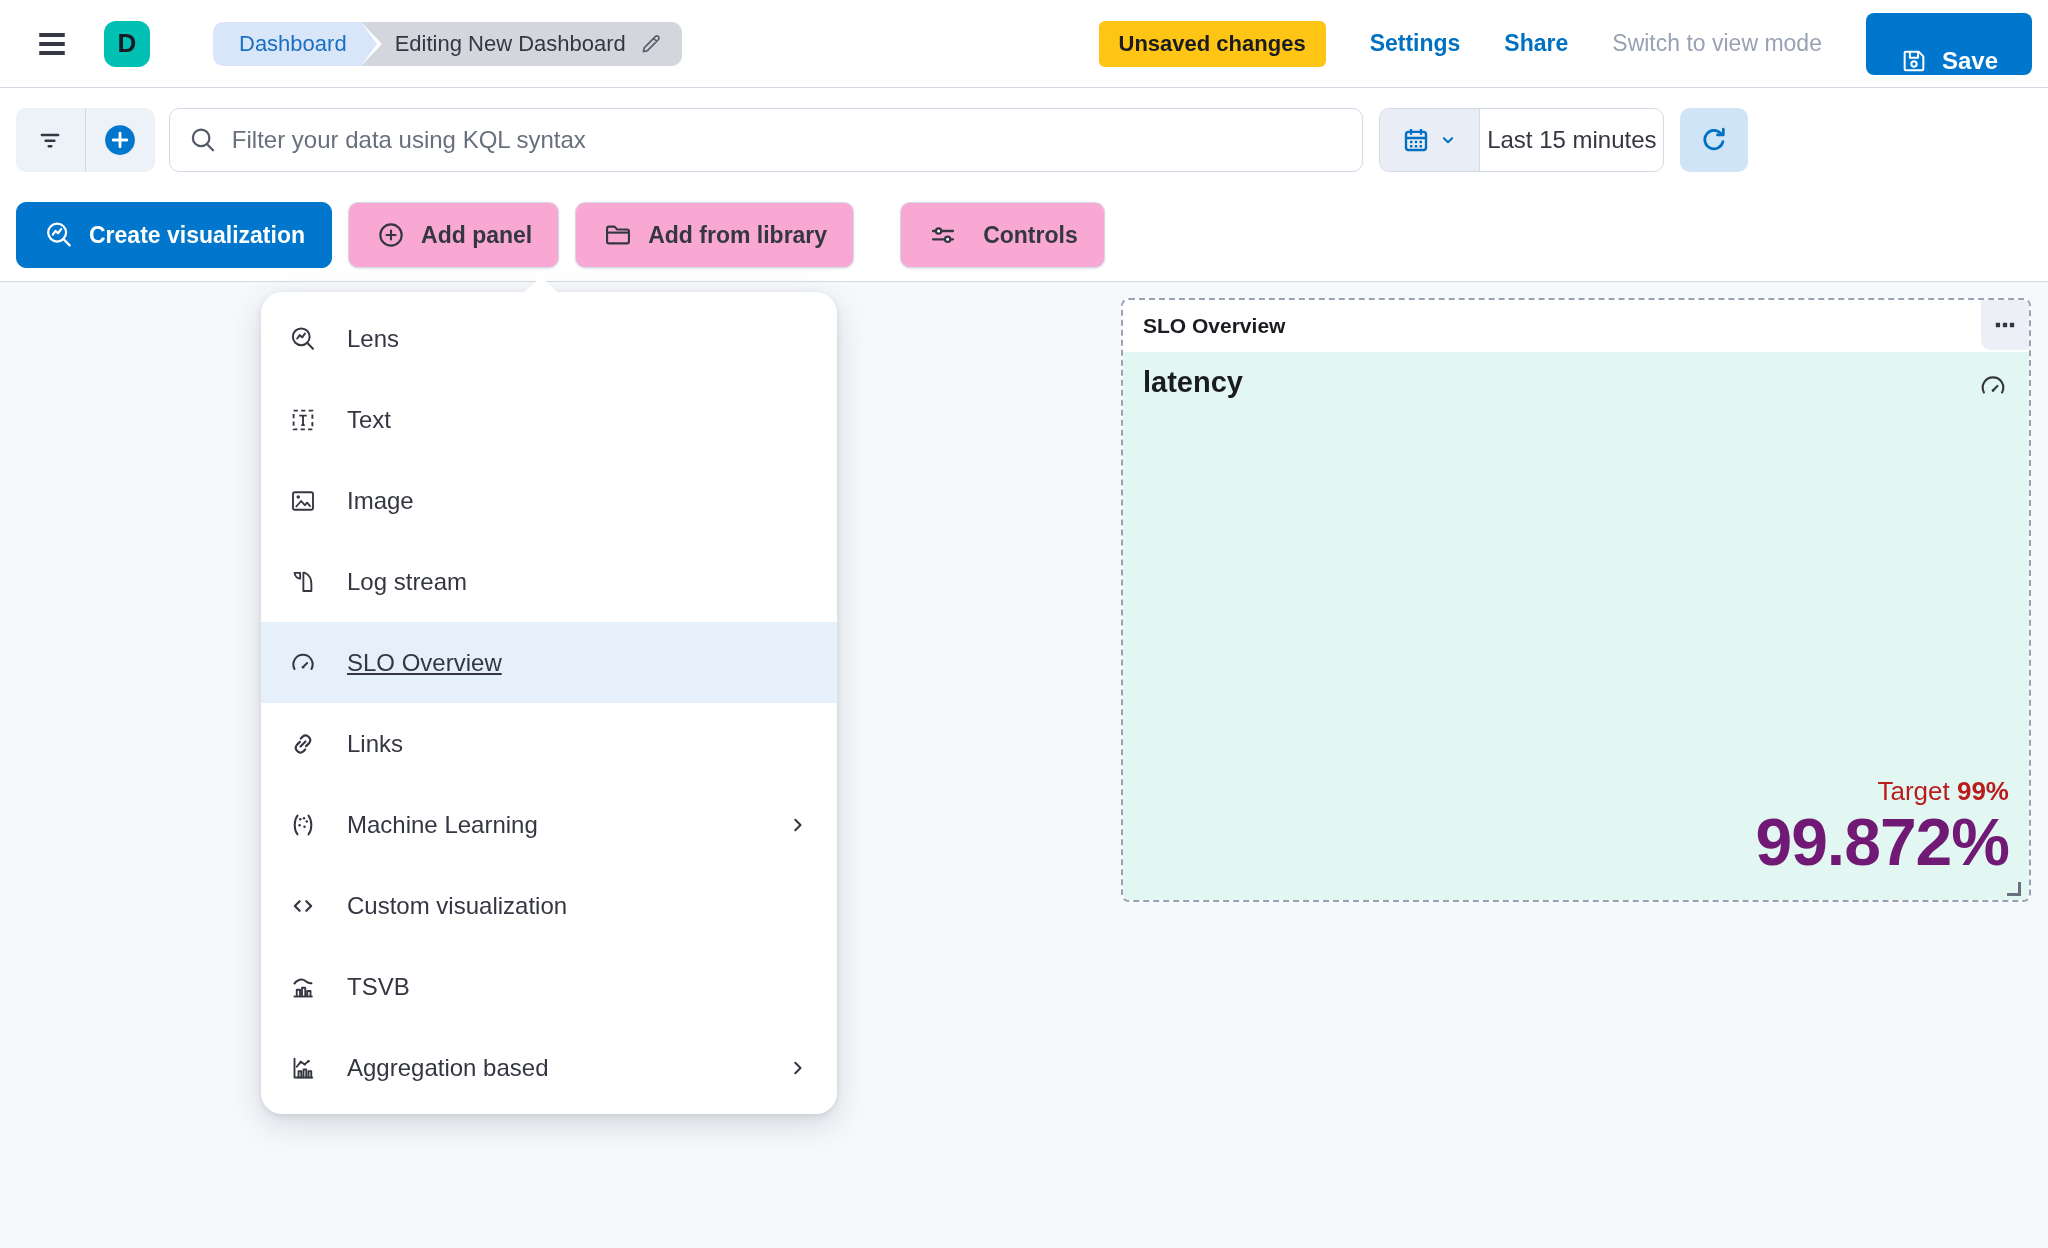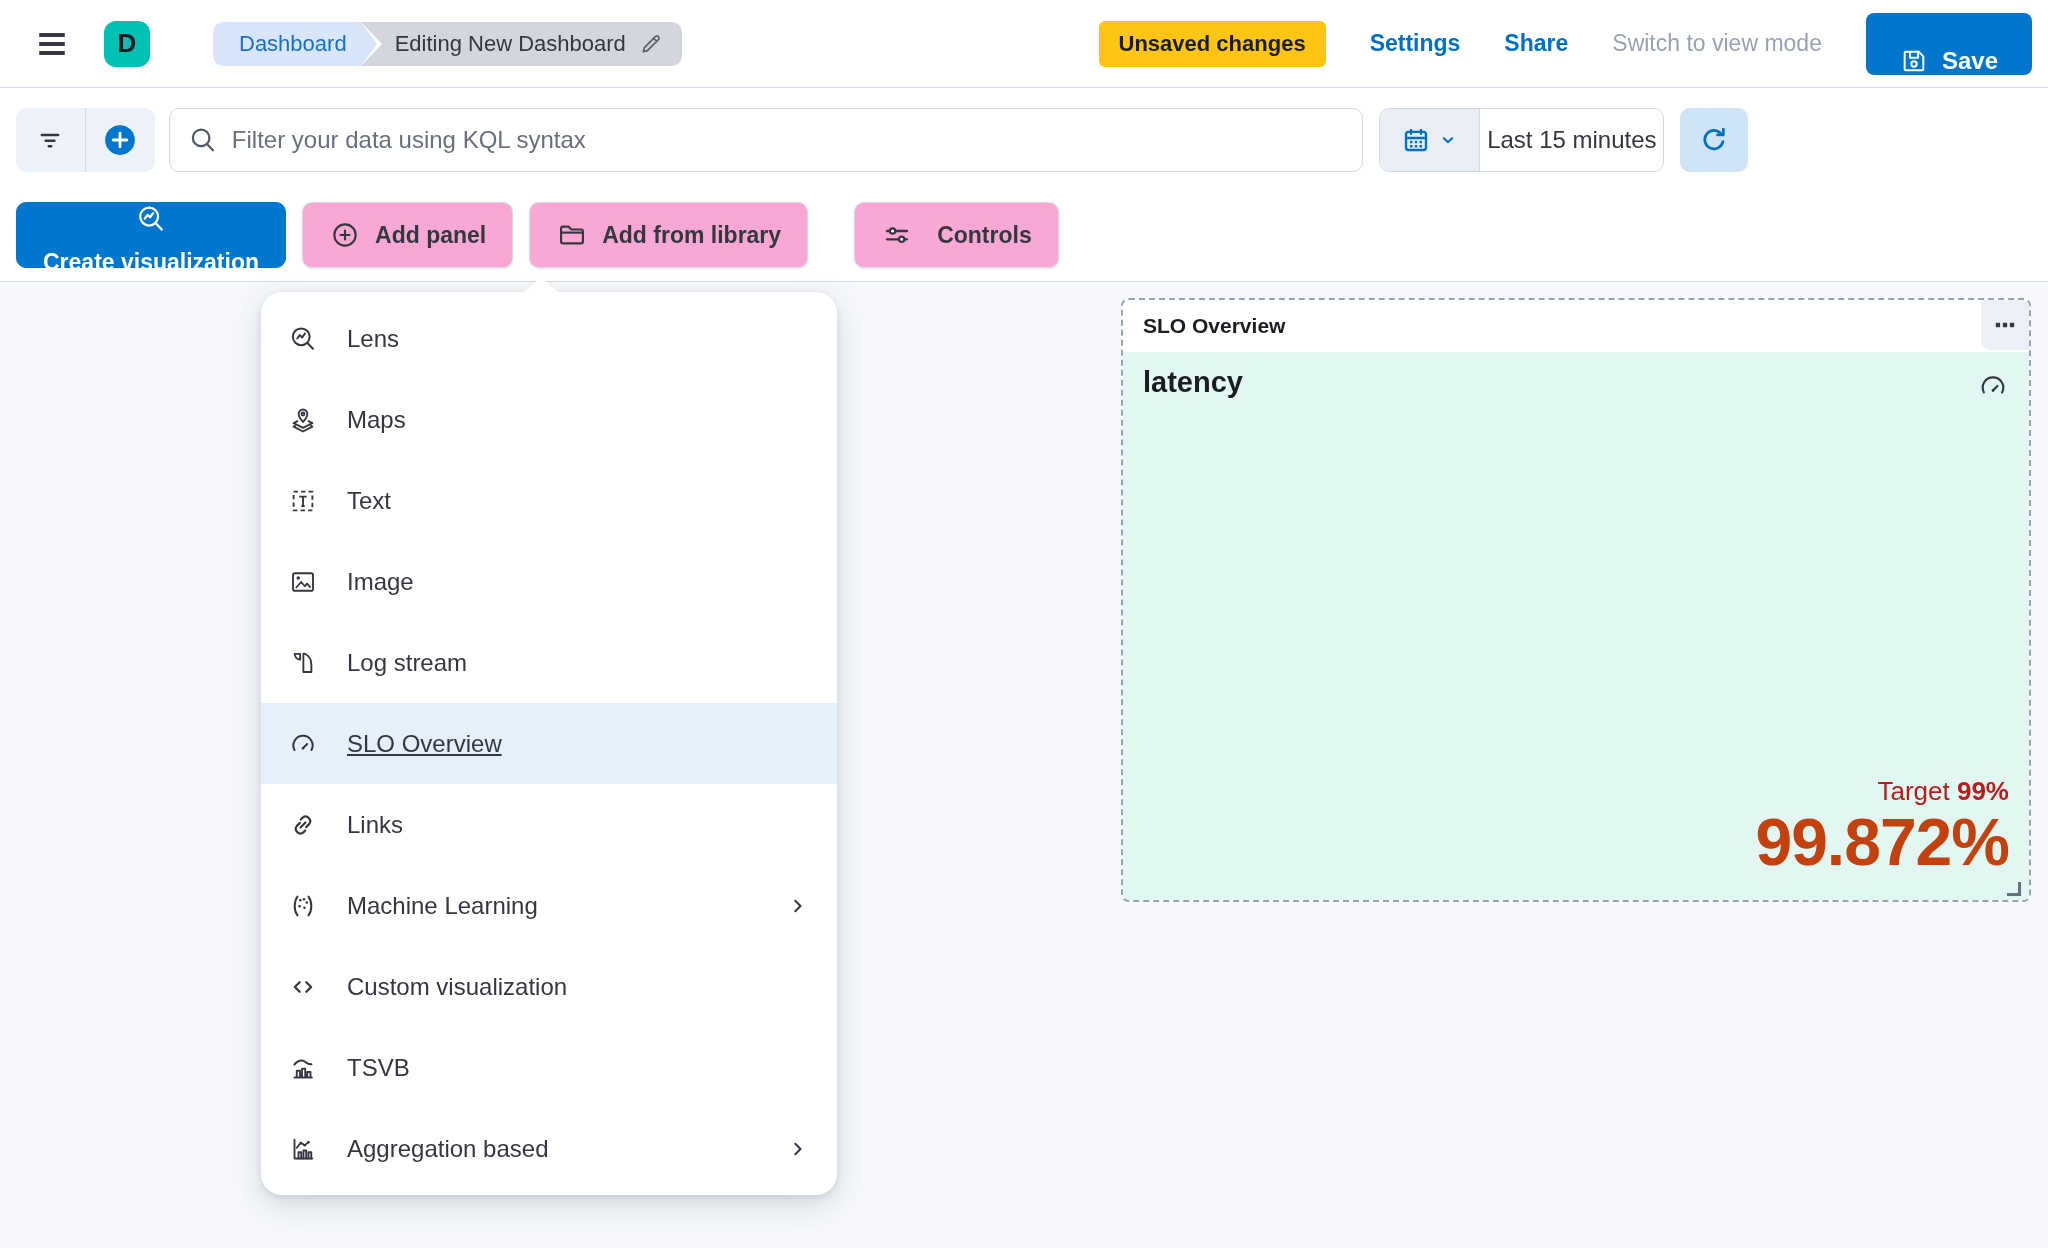--- a/index.html
+++ b/index.html
@@ -53,21 +53,21 @@
              display:flex; align-items:center; justify-content:center; gap:6px; cursor:pointer; }
   .dp-display { flex:1; background:none; border:none; font-size:24px; color:#343741;
                 cursor:pointer; font-family:inherit; }
   .refresh-btn { margin-left:16px; width:80px; background:#cfe5f7; border:none; border-radius:10px;
                  display:flex; align-items:center; justify-content:center; cursor:pointer; }
 
   
   .toolbar-row { position:absolute; top:202px; left:16px; display:flex; gap:16px; z-index:20; }
   .tb-btn { height:66px; display:flex; align-items:center; gap:14px; padding:0 26px;
             border-radius:10px; font-size:23px; font-weight:600; cursor:pointer; font-family:inherit; }
-  .tb-primary { background:#0077cc; border:1px solid #0077cc; color:#fff;flex-direction:column; }
+  .tb-primary { background:#0077cc; border:1px solid #0077cc; color:#fff; }
   .tb-default { background:#f9a8d4; border:1px solid #d3dae6; color:#343741;
                 box-shadow:0 1px 2px rgba(152,162,179,.25); }
   .tb-controls { margin-left:30px;gap:24px; }
   .chrome-divider { position:absolute; top:281px; left:0; width:2048px; height:1px; background:#d3dae6; z-index:5; }
 
   
   .canvas { position:absolute; top:282px; left:0; width:2048px; height:966px; background:#f6f8fb; }
 
   
   .popover { position:absolute; left:261px; top:292px; width:576px; z-index:40;
@@ -89,21 +89,21 @@
   .slo-header { position:relative; height:52px; background:#fff; display:flex; align-items:center; padding:0 20px; }
   .slo-title { font-size:21px; font-weight:700; color:#1a1c21; }
   .panel-options { position:absolute; top:0; right:0; width:48px; height:50px; background:#eceff5;
                    border:none; border-radius:0 0 0 10px; display:flex; align-items:center; justify-content:center; cursor:pointer; }
   .slo-body { position:relative; height:552px; background:#e3f7f2; }
   .slo-name { position:absolute; top:14px; left:20px; font-size:29px; font-weight:700; color:#1a1c21; }
   .slo-gauge { position:absolute; top:18px; right:20px; }
   .slo-metric { position:absolute; right:20px; bottom:26px; text-align:right; }
   .slo-target { font-size:26px; color:#b91c1c; }
   .slo-target b { font-weight:700; }
-  .slo-value { font-size:66px; font-weight:700; color:#c2410c; letter-spacing:-1px; line-height:1.08; }
+  .slo-value { font-size:66px; font-weight:700; color:#701a75; letter-spacing:-1px; line-height:1.08; }
   .resize-handle { position:absolute; right:8px; bottom:8px; width:14px; height:14px;
                    border-right:3px solid #69707d; border-bottom:3px solid #69707d; cursor:nwse-resize; }
 
   svg { display:block; }
 </style>
 </head>
 <body>
 
 <div class="app">
 
@@ -266,31 +266,20 @@
       <span class="mi-icon">
         <svg width="30" height="30" viewBox="0 0 24 24" fill="none" stroke="#343741" stroke-width="1.6" stroke-linecap="round" stroke-linejoin="round">
             <circle cx="10.6" cy="10.2" r="6.7"></circle>
             <path d="M15.5 15.2 20 19.8"></path>
             <path d="M7.4 11.6l2-2.7 1.9 1.8 2.3-3.1"></path>
           </svg>
       </span>
       <span class="mi-label">Lens</span>
     </div>
 
-    <div class="menu-item">
-      <span class="mi-icon">
-        <svg width="30" height="30" viewBox="0 0 24 24" fill="none" stroke="#343741" stroke-width="1.5" stroke-linejoin="round">
-            <path d="M12 13.6c2.3-2.6 3.5-4.7 3.5-6.4A3.5 3.5 0 0 0 12 3.6a3.5 3.5 0 0 0-3.5 3.6c0 1.7 1.2 3.8 3.5 6.4z"></path>
-            <circle cx="12" cy="7.2" r="1.2"></circle>
-            <path d="M8 12.7l-3.5 1.8L12 18.3l7.5-3.8L16 12.7"></path>
-            <path d="M6.2 16.4l-1.7.9L12 21.2l7.5-3.9-1.7-.9"></path>
-          </svg>
-      </span>
-      <span class="mi-label">Maps</span>
-    </div>
 
     <div class="menu-item">
       <span class="mi-icon">
         <svg width="30" height="30" viewBox="0 0 24 24" fill="none" stroke="#343741" stroke-width="1.5">
             <rect x="4.5" y="4.5" width="15" height="15" stroke-dasharray="3.4 2.6"></rect>
             <path d="M9 8.5h6M12 8.5v7.6M10.6 16.1h2.8"></path>
           </svg>
       </span>
       <span class="mi-label">Text</span>
     </div>

